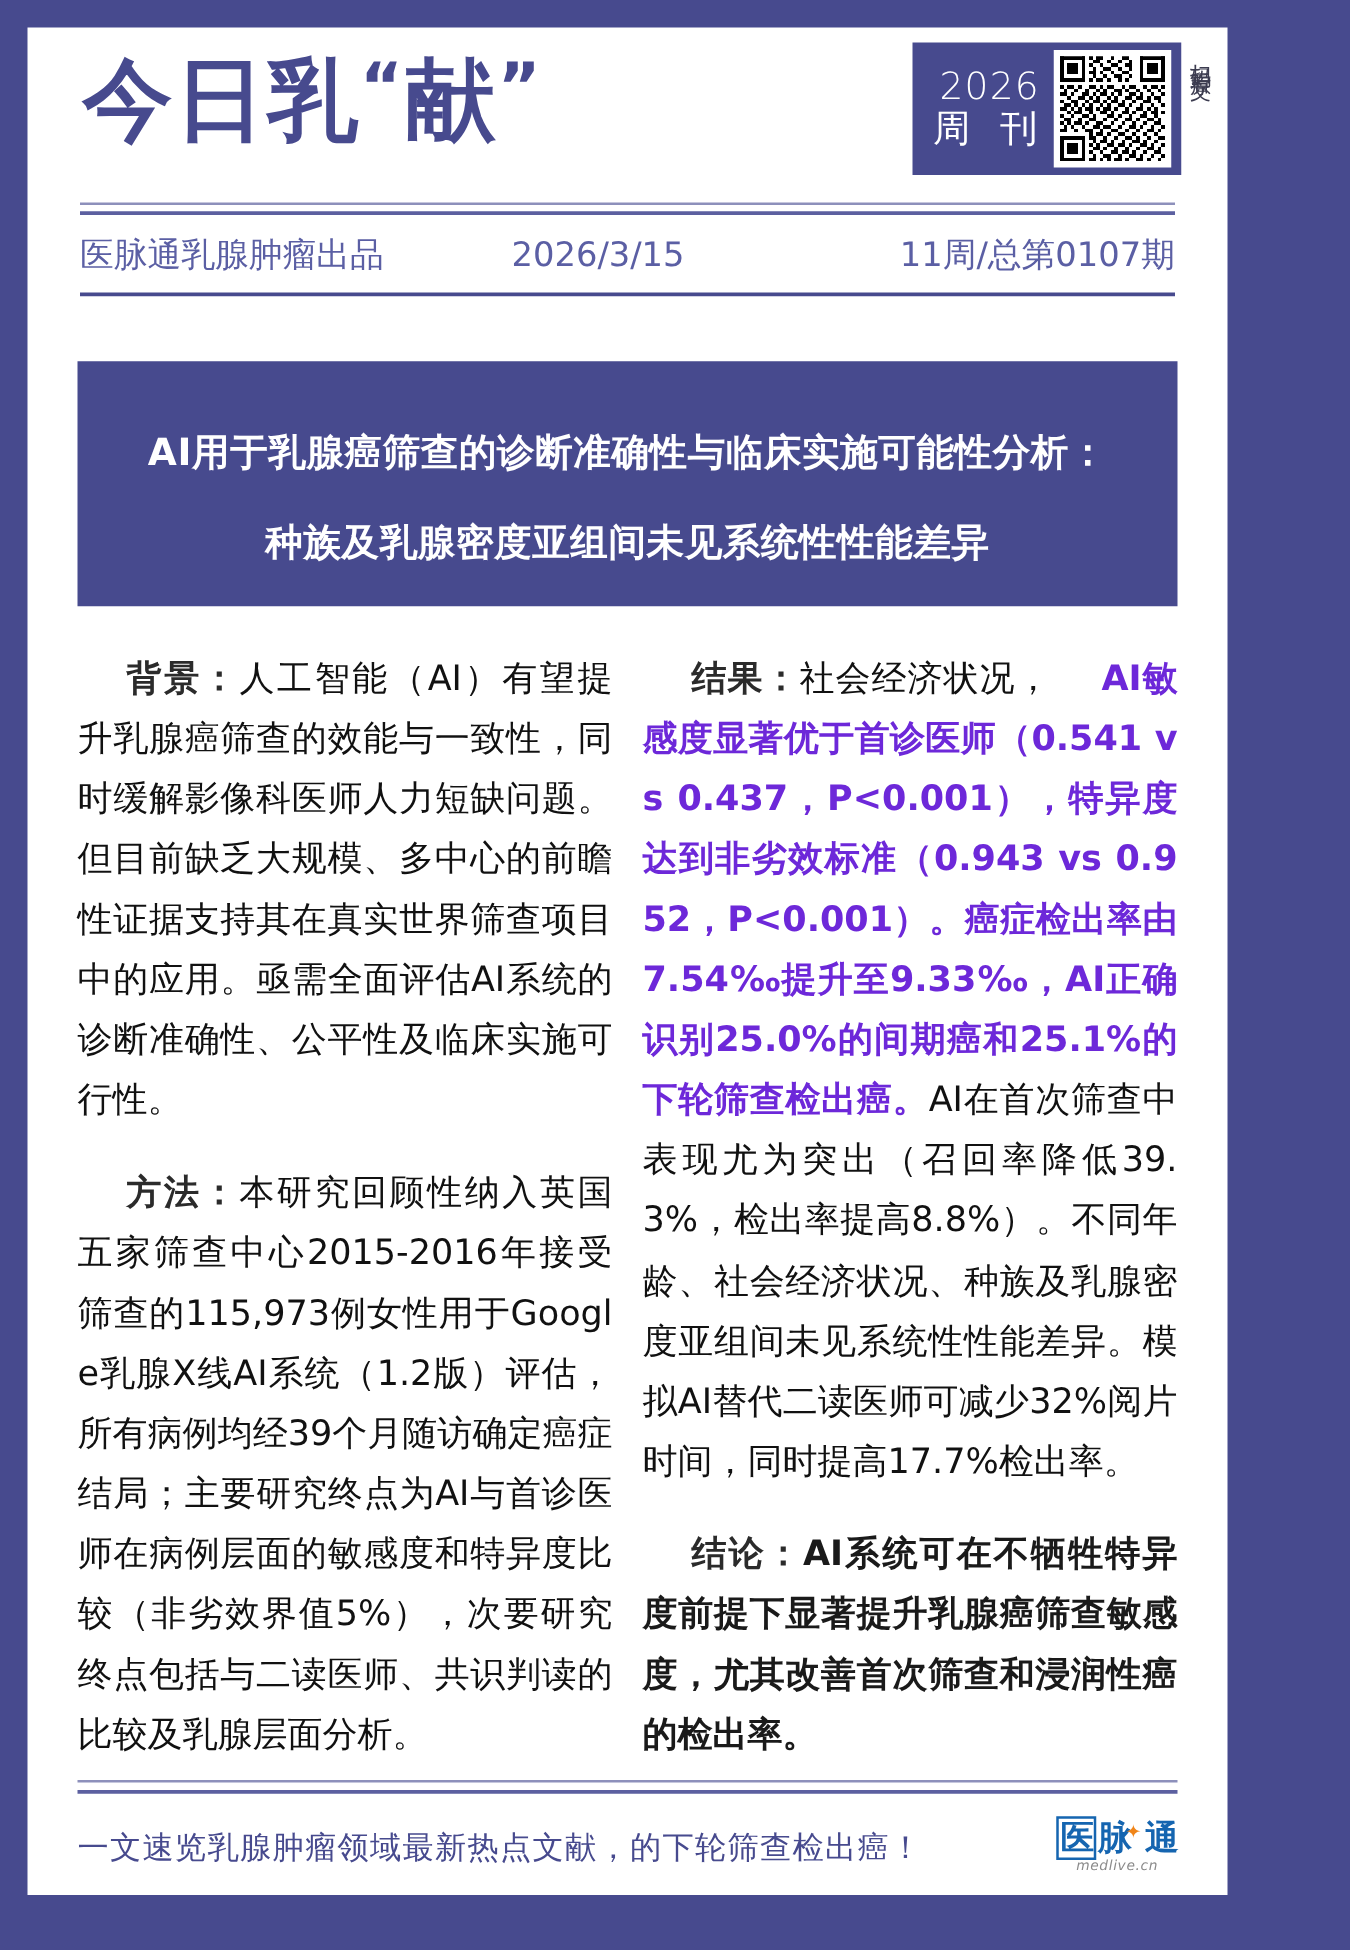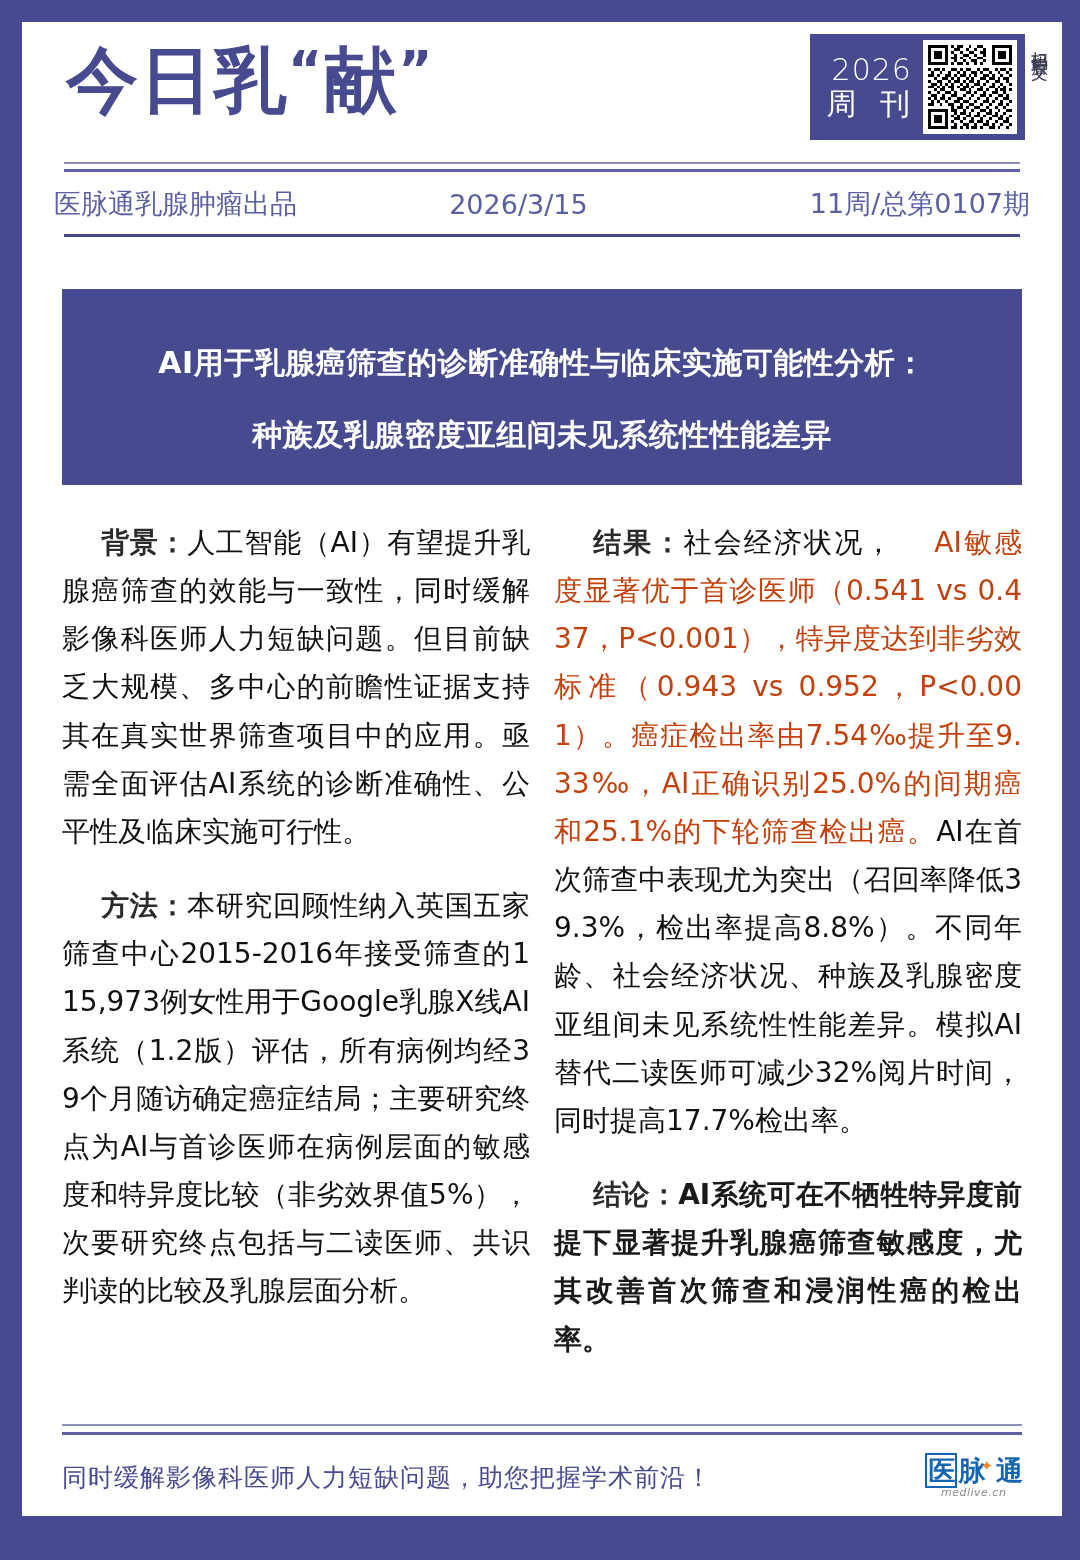--- a/index.html
+++ b/index.html
@@ -5,21 +5,21 @@
   * { margin:0; padding:0; box-sizing:border-box; }
   html,body { width:1080px; height:1560px; }
   body {
     font-family:"Liberation Sans","DejaVu Sans",sans-serif;
     background:#474a8e;
     overflow:hidden;
   }
   .page {
     position:absolute;
     left:22px; top:22px;
-    width:1040px; height:1494px;
+    width:960px; height:1494px;
     background:#ffffff;
   }
 
   
   .masthead {
     position:relative;
     height:140px;
     padding:14px 18px 0 42px;
   }
   .logo-title {
@@ -73,21 +73,21 @@
     letter-spacing:3px;
     line-height:1;
     padding-top:4px;
     font-family:"DejaVu Sans","Liberation Sans",sans-serif;
   }
 
   
   .rule-thin { height:2px; background:#8d90bb; margin:0 42px; }
   .rule-thick { height:3px; background:#5c60a0; margin:5px 42px 0 42px; }
   .meta {
-    margin:0 32px;
+    margin:0 42px;
     display:flex;
     align-items:center;
     padding:14px 0 12px 0;
     font-size:27px;
     color:#5b5fa4;
     font-family:"DejaVu Sans","Liberation Sans",sans-serif;
   }
   .meta .m1 { flex:0 0 auto; }
   .meta .m2 { flex:1 1 auto; text-align:center; padding-right:70px; }
   .meta .m3 { flex:0 0 auto; }
@@ -125,21 +125,21 @@
     text-justify:inter-character;
     margin-bottom:26px;
     font-family:"DejaVu Sans","Liberation Sans",sans-serif;
     word-break:break-all;
   }
   .para .lead {
     font-weight:bold;
     color:#2b2b2b;
     margin-left:1.4em;
   }
-  .hl { color:#c2410c; font-weight:normal;margin-left:40px; }
+  .hl { color:#6d28d9; font-weight:bold;margin-left:40px; }
   .concl {
     font-weight:bold;
     color:#1a1a1a;
     text-underline-offset:6px;
   }
 
   
   .footer {
     position:absolute;
     left:0; right:0; bottom:0;
@@ -486,21 +486,21 @@
         <span class="lead">结论：</span><span class="concl">AI系统可在不牺牲特异度前提下显著提升乳腺癌筛查敏感度，尤其改善首次筛查和浸润性癌的检出率。</span>
       </div>
     </div>
 
   </div>
 
   <div class="footer">
     <div class="f-rule-thin"></div>
     <div class="f-rule-thick"></div>
     <div class="footer-row">
-      <div class="footer-text">同时缓解影像科医师人力短缺问题，助您把握学术前沿！</div>
+      <div class="footer-text">一文速览乳腺肿瘤领域最新热点文献，的下轮筛查检出癌！</div>
       <div class="medlive">
         <div class="ml-main"><span class="boxch">医</span><span>脉</span><span class="ml-accent">✦</span><span>通</span></div>
         <div class="ml-sub">medlive.cn</div>
       </div>
     </div>
   </div>
 
 </div>
 
 </body></html>

